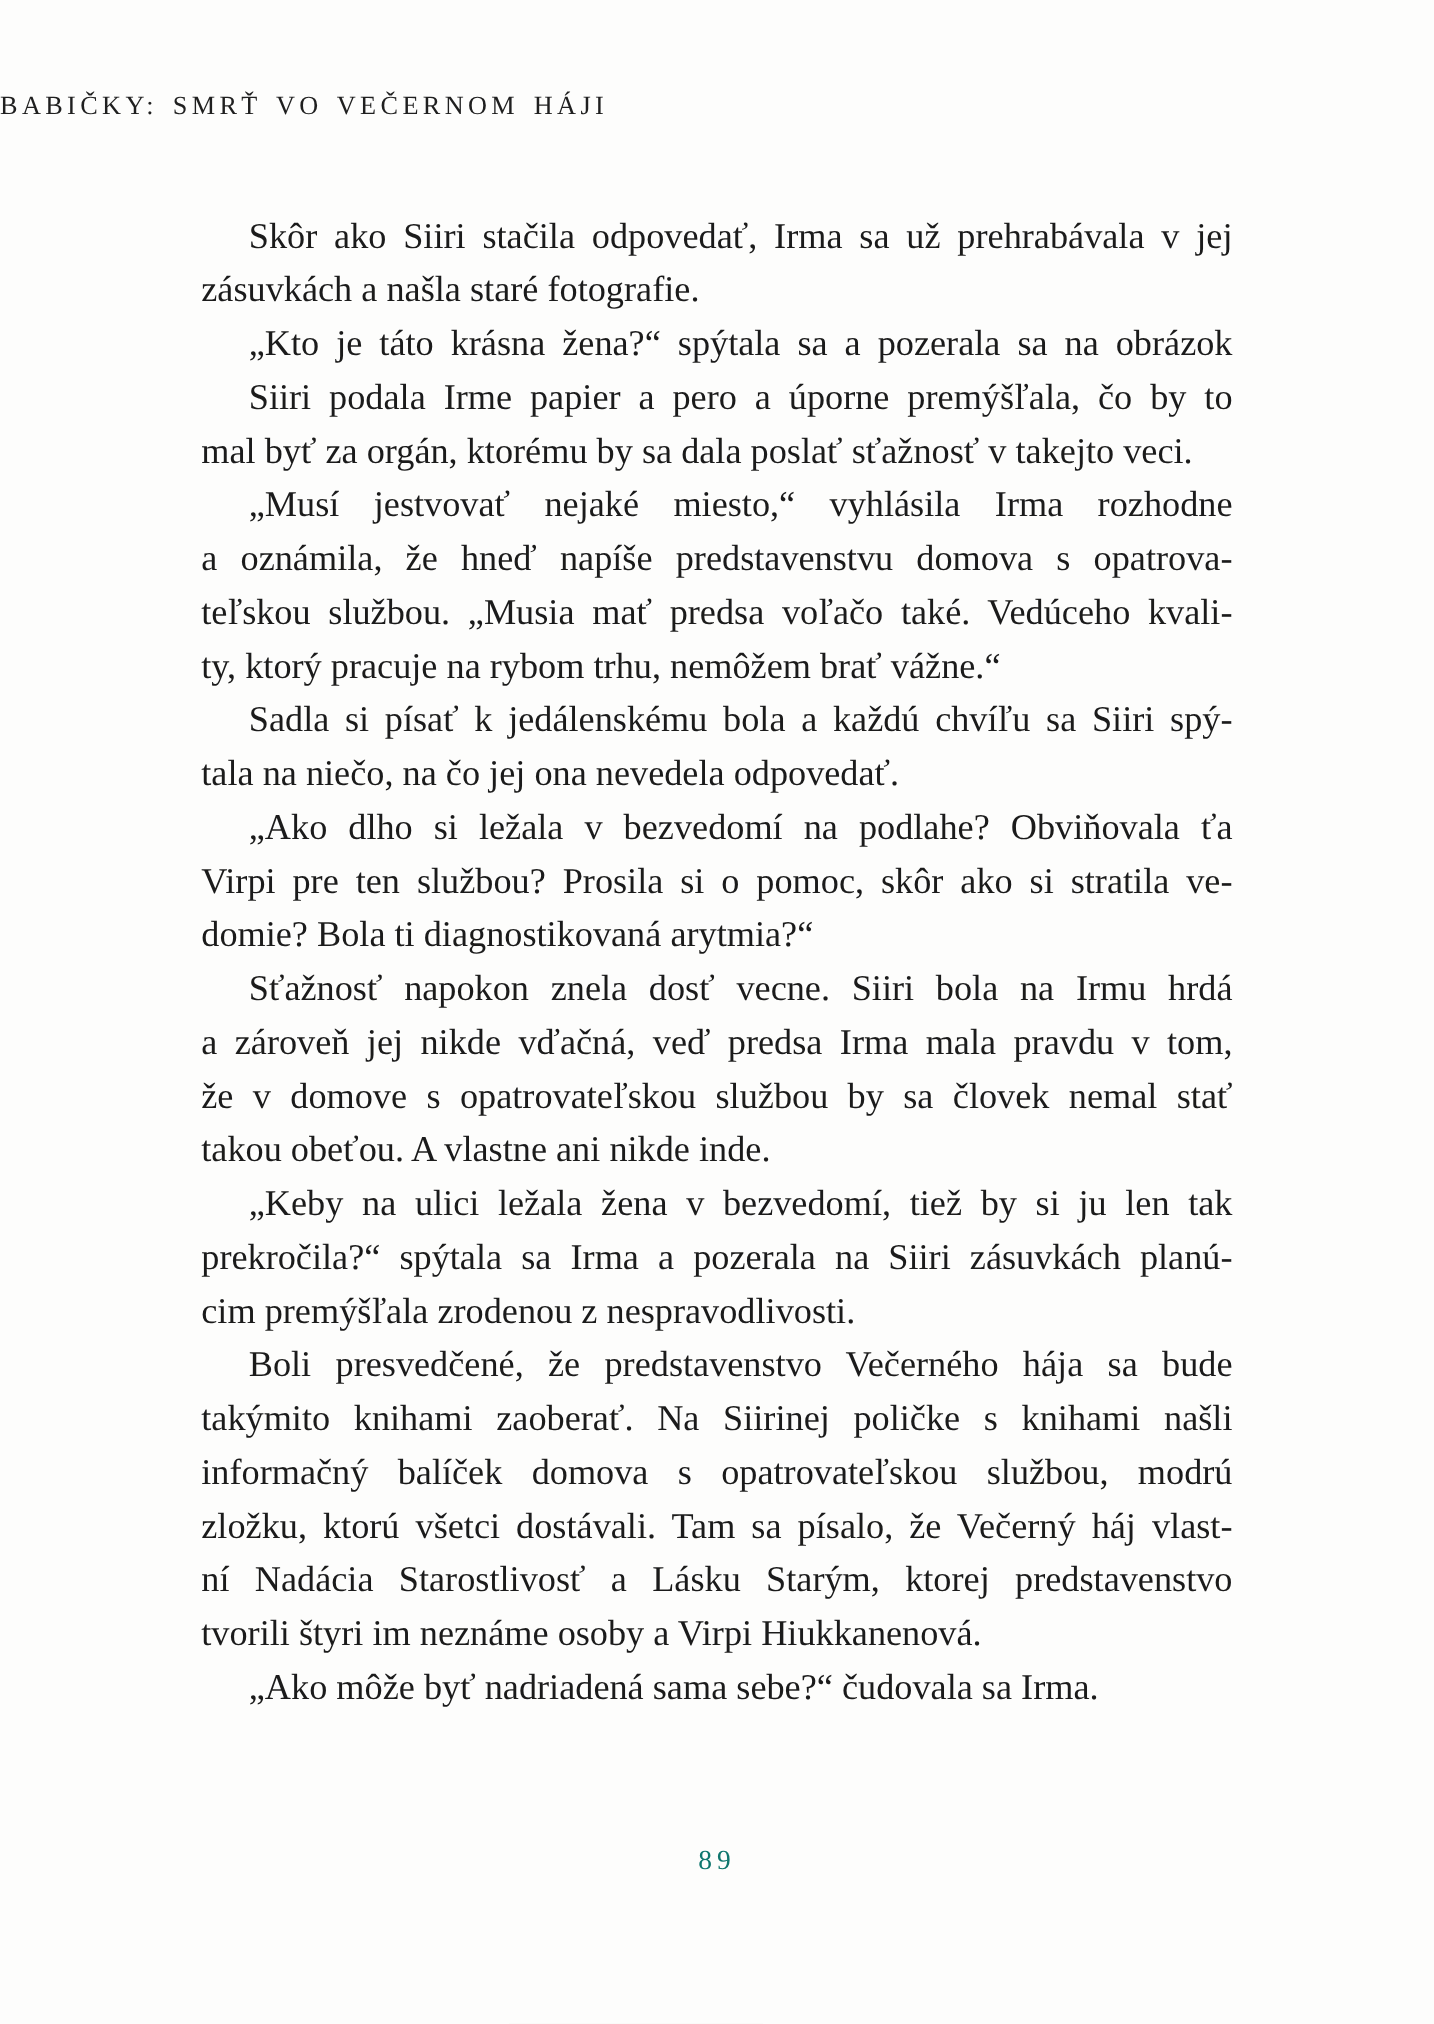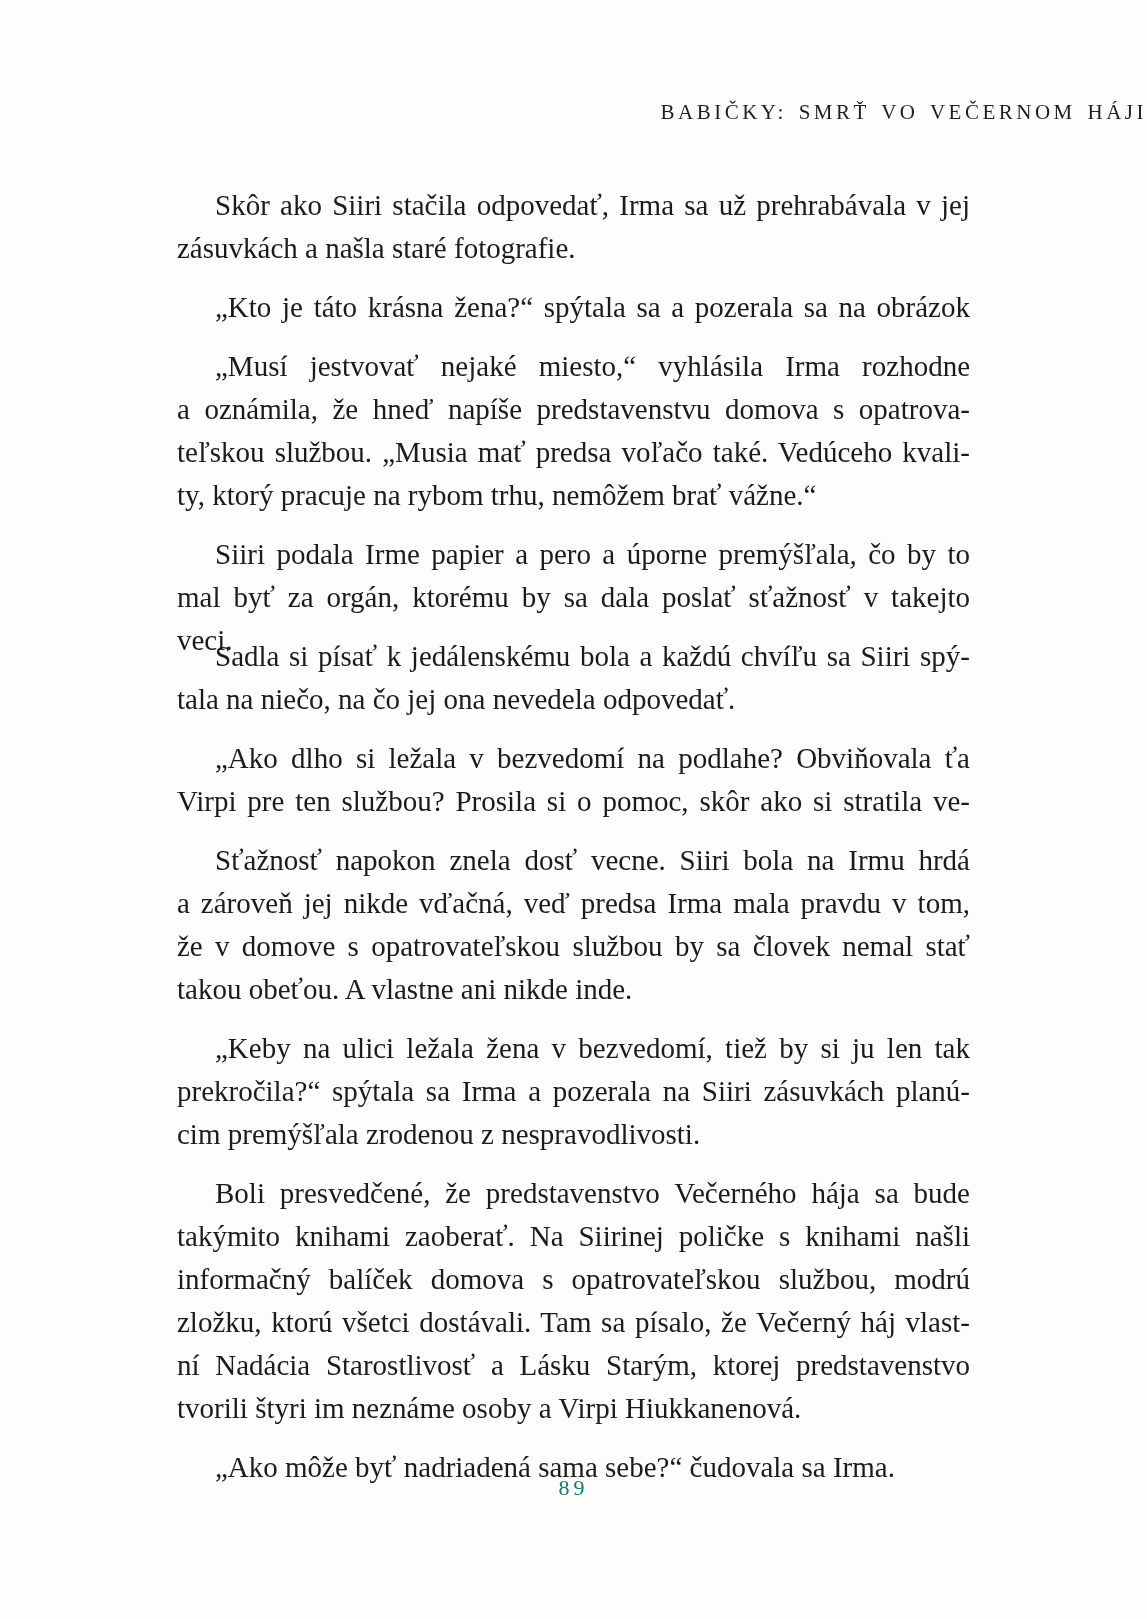--- a/index.html
+++ b/index.html
@@ -11,39 +11,39 @@
     position: relative;
     width: 1147px;
     height: 1619px;
     background: #fdfdfc;
     color: #1b1b1b;
     font-family: "Liberation Serif", "DejaVu Serif", serif;
     overflow: hidden;
   }
   .running-header {
     position: absolute;
-    top: 100px;
+    top: 72px;
     left: 0;
     width: 100%;
-    text-align: right;
+    text-align: left;
     font-size: 21px;
     letter-spacing: 3.5px;
     word-spacing: 3px;
     color: #1f1f1f;
   }
   .text-block {
     position: absolute;
     top: 168px;
     left: 161px;
     width: 825px;
     font-size: 29px;
     line-height: 43px;
   }
   .paragraph {
-    margin: 16px;
+    margin: 0;
     padding: 0;
   }
   .line {
     text-align: justify;
     text-align-last: justify;
     white-space: normal;
     height: 43px;
     overflow: visible;
   }
   .line.last {
@@ -71,36 +71,37 @@
 
   <div class="text-block">
       <div class="paragraph">
         <div class="line first">Skôr ako Siiri stačila odpovedať, Irma sa už prehrabávala v jej</div>
         <div class="line last">zásuvkách a našla staré fotografie.</div>
       </div>
       <div class="paragraph">
         <div class="line first">„Kto je táto krásna žena?“ spýtala sa a pozerala sa na obrázok</div>
       </div>
       <div class="paragraph">
+        <div class="line first">Siiri podala Irme papier a pero a úporne premýšľala, čo by to</div>
+        <div class="line last">mal byť za orgán, ktorému by sa dala poslať sťažnosť v takejto veci.</div>
+      </div>
+      <div class="paragraph">
         <div class="line first">„Musí jestvovať nejaké miesto,“ vyhlásila Irma rozhodne</div>
         <div class="line">a oznámila, že hneď napíše predstavenstvu domova s opatrova-</div>
         <div class="line">teľskou službou. „Musia mať predsa voľačo také. Vedúceho kvali-</div>
         <div class="line last">ty, ktorý pracuje na rybom trhu, nemôžem brať vážne.“</div>
-      </div>
-      <div class="paragraph">
-        <div class="line first">Siiri podala Irme papier a pero a úporne premýšľala, čo by to</div>
-        <div class="line last">mal byť za orgán, ktorému by sa dala poslať sťažnosť v takejto veci.</div>
       </div>
       <div class="paragraph">
         <div class="line first">Sadla si písať k jedálenskému bola a každú chvíľu sa Siiri spý-</div>
         <div class="line last">tala na niečo, na čo jej ona nevedela odpovedať.</div>
       </div>
       <div class="paragraph">
         <div class="line first">„Ako dlho si ležala v bezvedomí na podlahe? Obviňovala ťa</div>
         <div class="line">Virpi pre ten službou? Prosila si o pomoc, skôr ako si stratila ve-</div>
+        <div class="line last">domie? Bola ti diagnostikovaná arytmia?“</div>
       </div>
       <div class="paragraph">
         <div class="line first">Sťažnosť napokon znela dosť vecne. Siiri bola na Irmu hrdá</div>
         <div class="line">a zároveň jej nikde vďačná, veď predsa Irma mala pravdu v tom,</div>
         <div class="line">že v domove s opatrovateľskou službou by sa človek nemal stať</div>
         <div class="line last">takou obeťou. A vlastne ani nikde inde.</div>
       </div>
       <div class="paragraph">
         <div class="line first">„Keby na ulici ležala žena v bezvedomí, tiež by si ju len tak</div>
         <div class="line">prekročila?“ spýtala sa Irma a pozerala na Siiri zásuvkách planú-</div>

